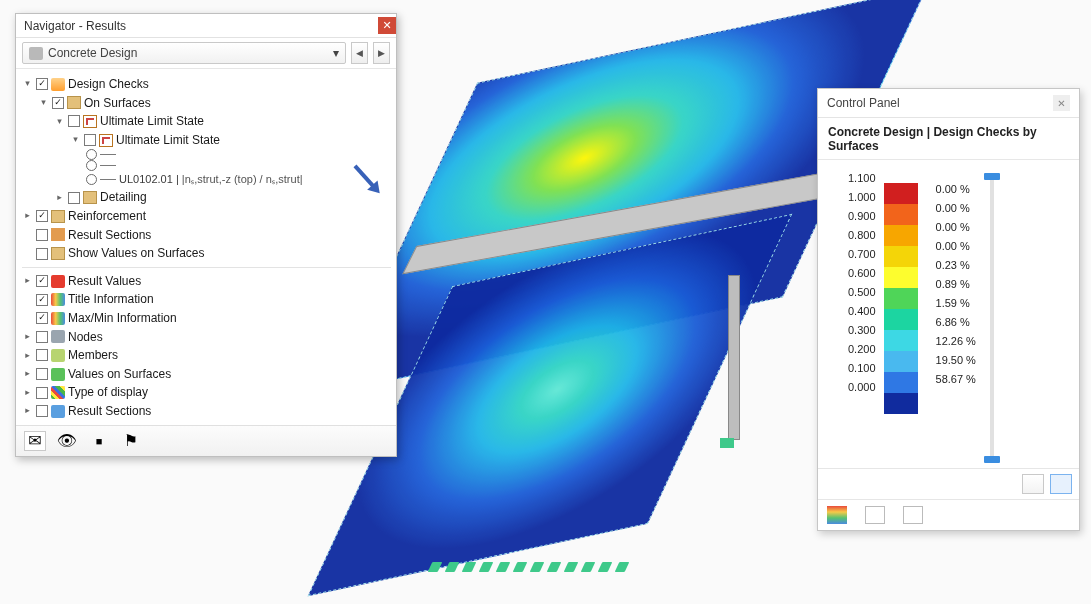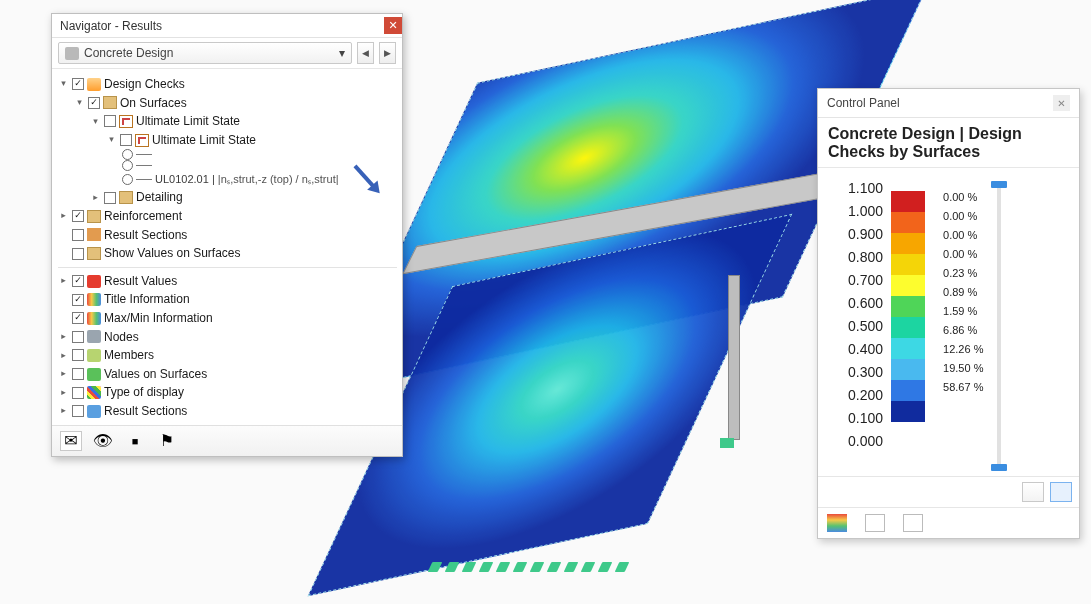--- a/index.html
+++ b/index.html
@@ -10,22 +10,22 @@
 .slab1 { position: absolute; left: 405px; top: 35px; width: 450px; height: 310px; transform: skew(-25deg,-12deg); background: radial-gradient(ellipse 60% 55% at 35% 35%,#fff600 0%,#7be04a 18%,#2fd4c4 35%,#1eb4e8 55%,#1a5bd6 75%,#0e2aa0 100%); border:1px dashed #aee; opacity:.95;}
 .slab2 { position: absolute; left: 380px; top: 250px; width: 340px; height: 310px; transform: skew(-25deg,-12deg); background: radial-gradient(ellipse 55% 50% at 50% 45%,#5fe7d6 0%,#2fd4c4 18%,#1eb4e8 40%,#1a5bd6 70%,#0e2aa0 100%); border:1px dashed #aee; opacity:.95;}
 .beam { position: absolute; left: 405px; top: 200px; width: 520px; height: 28px; transform: skew(-25deg,-12deg) rotate(2deg); background:#c8c8c8; border:1px solid #888;}
 .col { position:absolute; left:728px; top:275px; width:12px; height:165px; background:#bdbdbd; border:1px solid #888;}
 .supports { position:absolute; left:430px; top:562px; display:flex; gap:7px; transform: skew(-25deg);}
 .supports span{width:10px;height:10px;background:#3ec98a;border-radius:1px;}
 .sup2{position:absolute;left:720px;top:438px;width:14px;height:10px;background:#3ec98a;}
 
 
 .navigator {
-  position: absolute; left: 15px; top: 13px; width: 352px;
-  background: #fff; border: 1px solid #bfbfbf; box-shadow: 2px 3px 8px rgba(0,0,0,.25); margin-left: 36px;
+  position: absolute; left: 15px; top: 13px; width: 382px;
+  background: #fff; border: 1px solid #bfbfbf; box-shadow: 2px 3px 8px rgba(0,0,0,.25);
 }
 .nav-title { display:flex; align-items:center; justify-content:space-between; padding:3px 0 3px 8px; font-size:12px; color:#333; border-bottom:1px solid #e2e2e2;}
 .nav-title .close { width:18px; height:17px; background:#d04a37; color:#fff; display:flex; align-items:center; justify-content:center; font-size:11px; cursor:pointer;}
 .nav-combo { display:flex; align-items:center; padding:4px 6px; gap:5px; border-bottom:1px solid #e6e6e6;}
 .nav-combo .sel { flex:1; background:linear-gradient(#fff,#f1f1f1); border:1px solid #c9c9c9; border-radius:2px; height:22px; display:flex; align-items:center; padding:0 6px; font-size:12px; color:#444; justify-content:space-between;}
 .nav-combo .step{ width:17px;height:22px;border:1px solid #c9c9c9;background:linear-gradient(#fff,#eee);display:flex;align-items:center;justify-content:center;font-size:9px;color:#555;cursor:pointer;}
 
 .tree { padding:6px 3px 4px 4px; font-size:12px; color:#1a1a1a; line-height:1.55; max-height:440px; overflow:hidden;}
 .tree ul{list-style:none;padding-left:16px;}
 .tree>ul{padding-left:2px;}
@@ -58,23 +58,23 @@
 .tb-btn.act{border-color:#c9c9c9;background:#fff;}
 
 .arrow-annot{position:absolute;left:350px;top:175px;transform:rotate(48deg);}
 .arrow-annot .shaft{width:30px;height:4px;background:#3861b8;}
 .arrow-annot .head{position:absolute;right:-7px;top:-5px;width:0;height:0;border-left:11px solid #3861b8;border-top:7px solid transparent;border-bottom:7px solid transparent;}
 
 
 .ctrl{position:absolute;left:817px;top:88px;width:263px;background:#fff;border:1px solid #c6c6c6;box-shadow:2px 3px 8px rgba(0,0,0,.2);}
 .ctrl-title{display:flex;justify-content:space-between;align-items:center;padding:6px 9px;font-size:12px;color:#444;border-bottom:1px solid #e4e4e4;}
 .ctrl-title .x{width:17px;height:16px;background:#eee;color:#888;display:flex;align-items:center;justify-content:center;font-size:10px;}
-.ctrl-sub{padding:7px 10px 6px;font-size:16px;font-weight:600;color:#222;border-bottom:1px solid #e7e7e7;}
+.ctrl-sub{padding:7px 10px 6px;font-size:12px;font-weight:600;color:#222;border-bottom:1px solid #e7e7e7;}
 .legend{padding:12px 10px 6px 30px;display:flex;gap:8px;}
-.ticks{display:flex;flex-direction:column;align-items:flex-end;font-size:14px;color:#222;gap:7px;padding-top:0;}
+.ticks{display:flex;flex-direction:column;align-items:flex-end;font-size:11px;color:#222;gap:7px;padding-top:0;}
 .swatches{display:flex;flex-direction:column;padding-top:11px;}
 .sw{width:34px;height:21px;}
 .pcts{display:flex;flex-direction:column;font-size:11px;color:#222;gap:7px;padding:11px 0 0 10px;}
 .range{display:flex;flex-direction:column;align-items:center;justify-content:space-between;padding:0 0 0 6px;}
 .range .track{width:4px;height:288px;background:#e1e1e1;position:relative;margin-top:2px;}
 .range .hdl{position:absolute;left:-6px;width:16px;height:7px;background:#3a8de0;border-radius:1px;}
 .range .hdl.t{top:-1px}.range .hdl.b{bottom:-1px;}
 .ctrl-bar{display:flex;justify-content:flex-end;gap:6px;padding:5px 7px;border-top:1px solid #e6e6e6;}
 .ctrl-bar .b{width:22px;height:20px;border:1px solid #c9c9c9;background:linear-gradient(#fff,#f3f3f3);}
 .ctrl-bar .b.act{border-color:#7bb3ef;background:#e7f1fd;}

